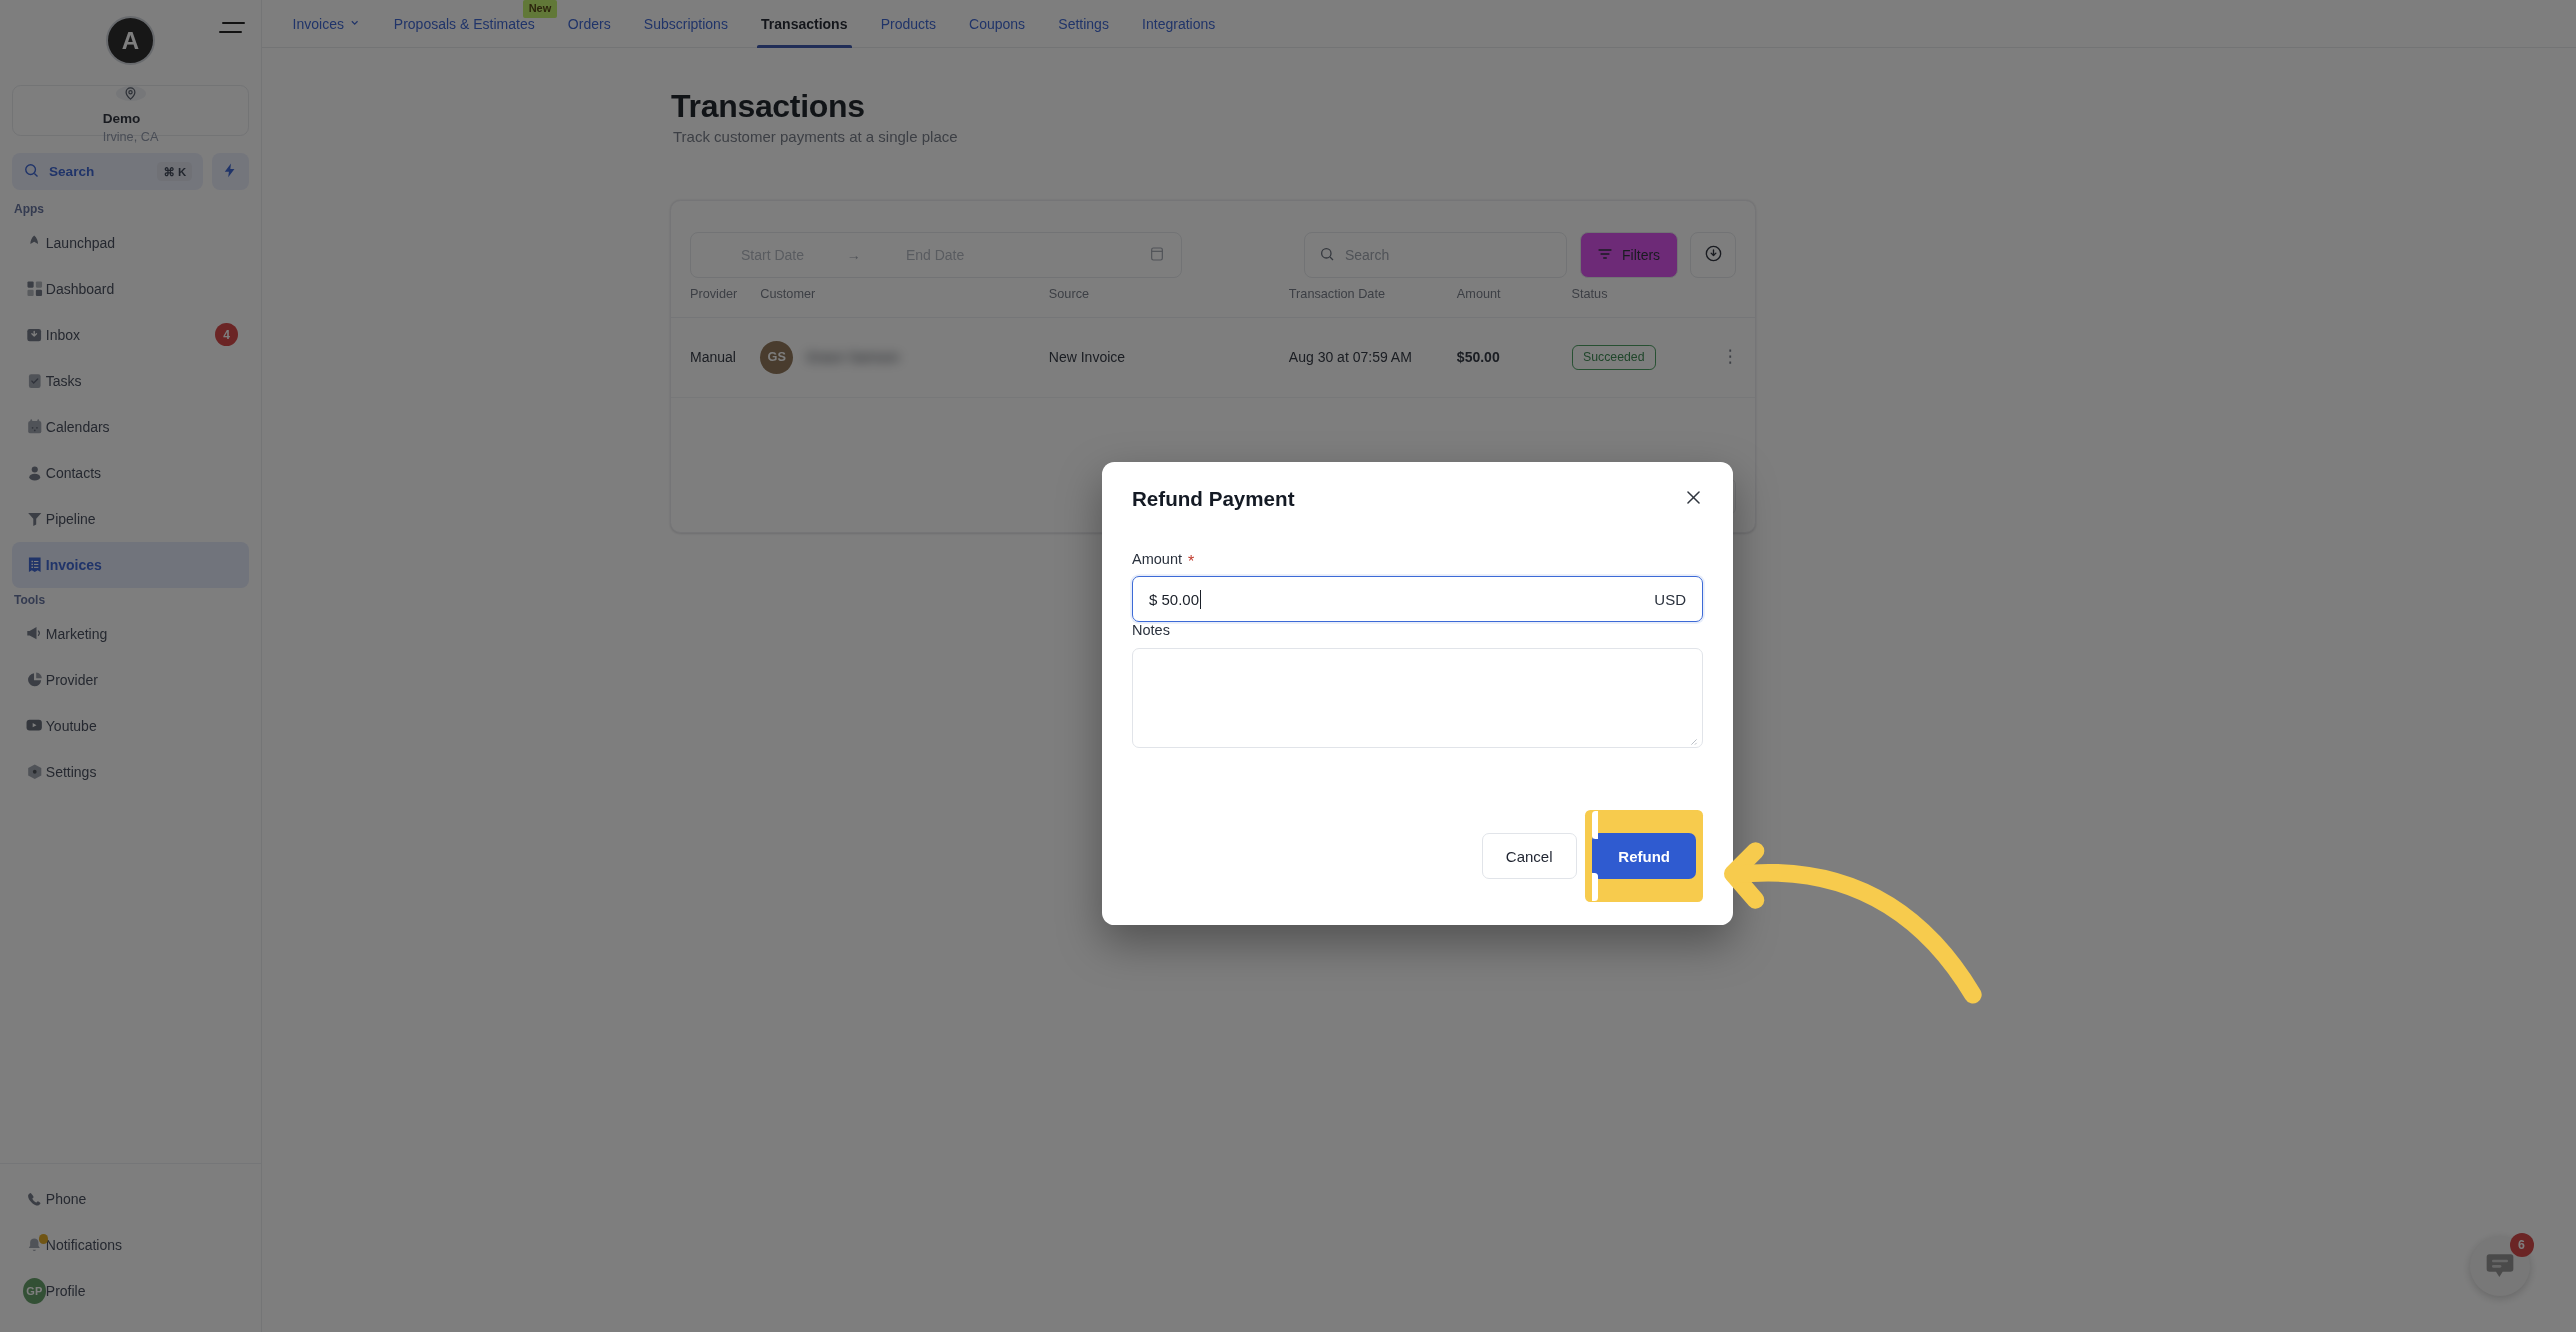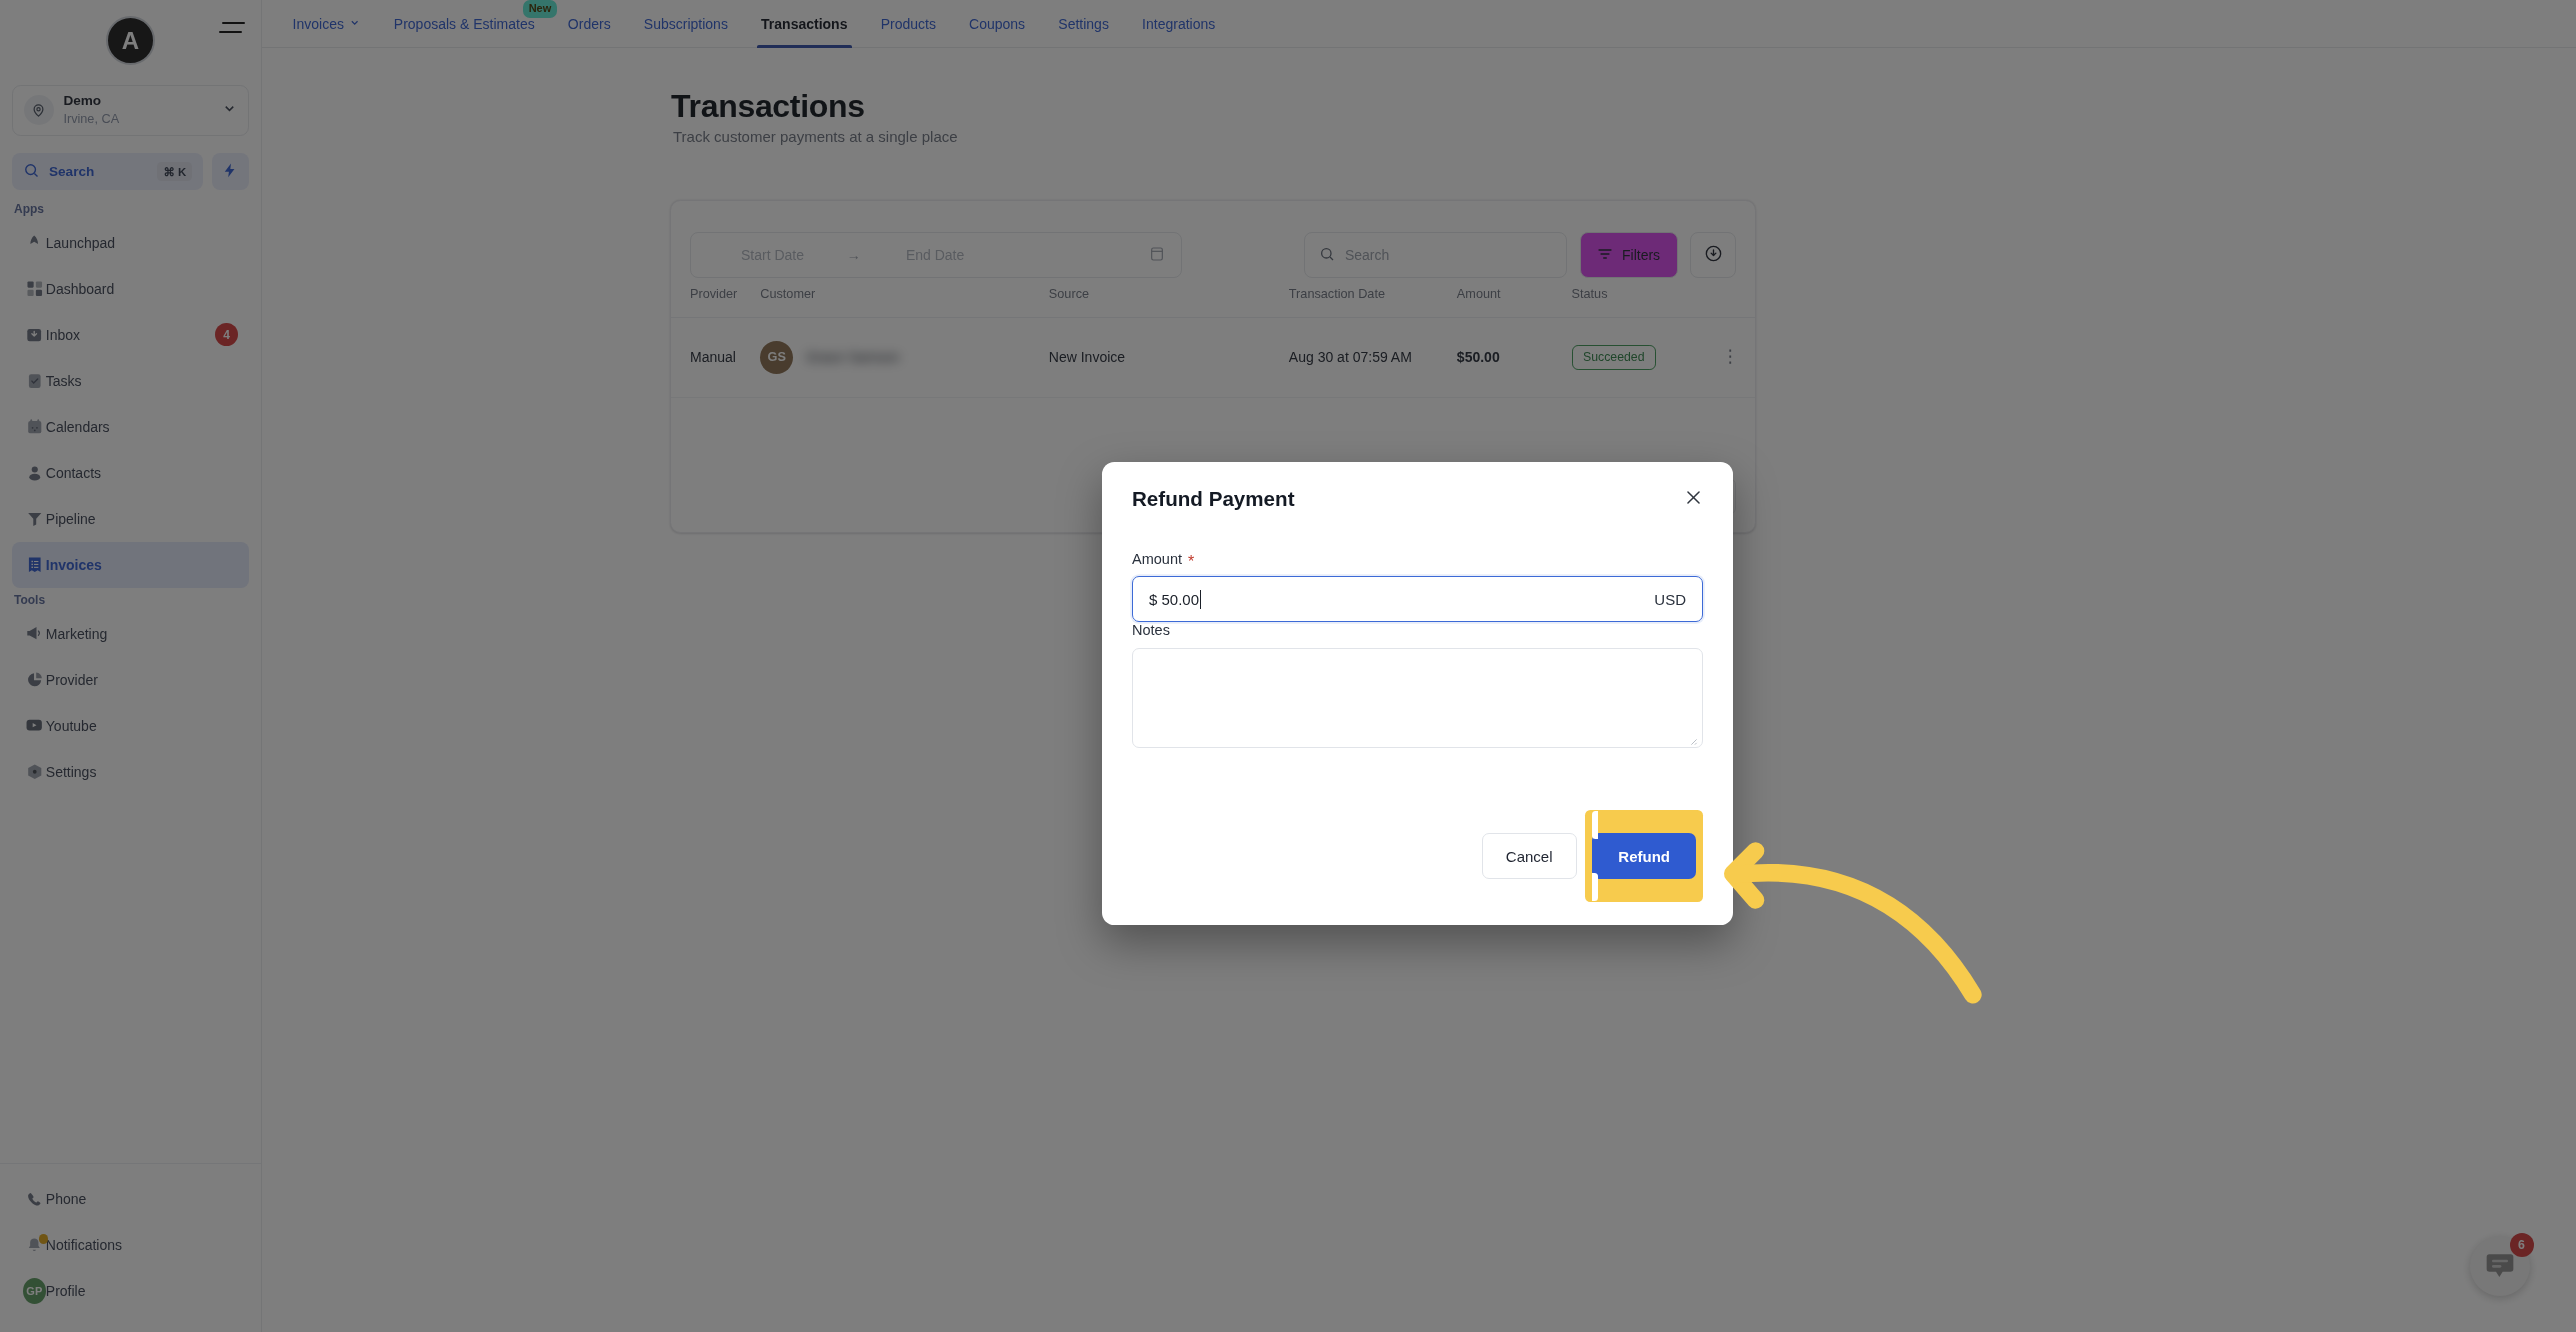--- a/index.html
+++ b/index.html
@@ -27,21 +27,21 @@
     display: flex; align-items: center; justify-content: center;
     font-size: 24px; font-weight: 700; border: 2.6px solid #cfd3da;
   }
   .hamburger { position: absolute; right: 16px; top: 16px; width: 30px; height: 23px; display:flex; flex-direction:column; justify-content:center; gap:6.1px; cursor:pointer;}
   .hamburger i { display:block; height: 2.6px; background:#111; border-radius: 1.8px; }
   .hamburger i:nth-child(1){ width: 23px; margin-left:7px;}
   .hamburger i:nth-child(2){ width: 23px; margin-left:3.5px;}
 
   .loc-card {
     margin: 3.5px 12.3px 0 12.3px; height: 51px; border: 0.9px solid #e6e8ec; border-radius: 8.8px;
-    display: flex; align-items: center; padding: 0 10.5px; gap: 9.6px; cursor: pointer;
+    display: flex; align-items: center; padding: 0 10.5px; gap: 9.6px; cursor: pointer; flex-direction: column;
   }
   .loc-icon { width: 30px; height: 30px; border-radius: 50%; background: #eef0f4; display:flex; align-items:center; justify-content:center; }
   .loc-text { flex: 1; line-height: 1.25; }
   .loc-name { font-size: 13.6px; font-weight: 700; color: #1f2430; }
   .loc-sub { font-size: 12.7px; color: #8a93a6; }
   .chev { color: #3a4150; font-size: 13px; }
 
   .search-row { display: flex; gap: 8.8px; padding: 17.5px 12.3px 7px 12.3px; }
   .search-box {
     flex: 1; height: 37px; background: #e9edfb; border-radius: 8px;
@@ -88,22 +88,22 @@
     position: relative; height: 48px; display:flex; align-items:center; gap:5.3px;
     padding: 0 16.6px; font-size: 14px; color: #2f5bd0; cursor: pointer; white-space: nowrap;
   }
   .tab.plain { color:#2f5bd0; }
   .tab.current { color:#141a24; font-weight: 700; }
   .tab.current::after {
     content:""; position:absolute; left: 12.3px; right: 12.3px; bottom: 0; height: 2.6px; background:#2f4ca8; border-radius:1.8px 1.8px 0 0;
   }
   .tab-new {
     position:absolute; top: 0.9px; right: -5.3px;
-    background:#5eead4; color:#4a3a05; font-size: 11px; font-weight:700;
-    padding: 1.8px 5.3px; border-radius: 7px; line-height: 1.25;
+    background:#bef264; color:#4a3a05; font-size: 11px; font-weight:700;
+    padding: 1.8px 5.3px; border-radius: 2px; line-height: 1.25;
   }
 
   
   .content { position:absolute; left: 262px; top: 48px; right:0; bottom:0; background:#fff; }
   .page-title { position:absolute; left: 409px; top: 40px; font-size: 32px; font-weight: 700; color:#0f141c; letter-spacing:-0.3px;}
   .page-sub { position:absolute; left: 411px; top: 80px; font-size: 15px; color:#6e7480; }
 
   .card {
     position:absolute; left: 408px; top: 152px; width: 1086px; height: 333px;
     background:#fff; border-radius: 10.5px;

